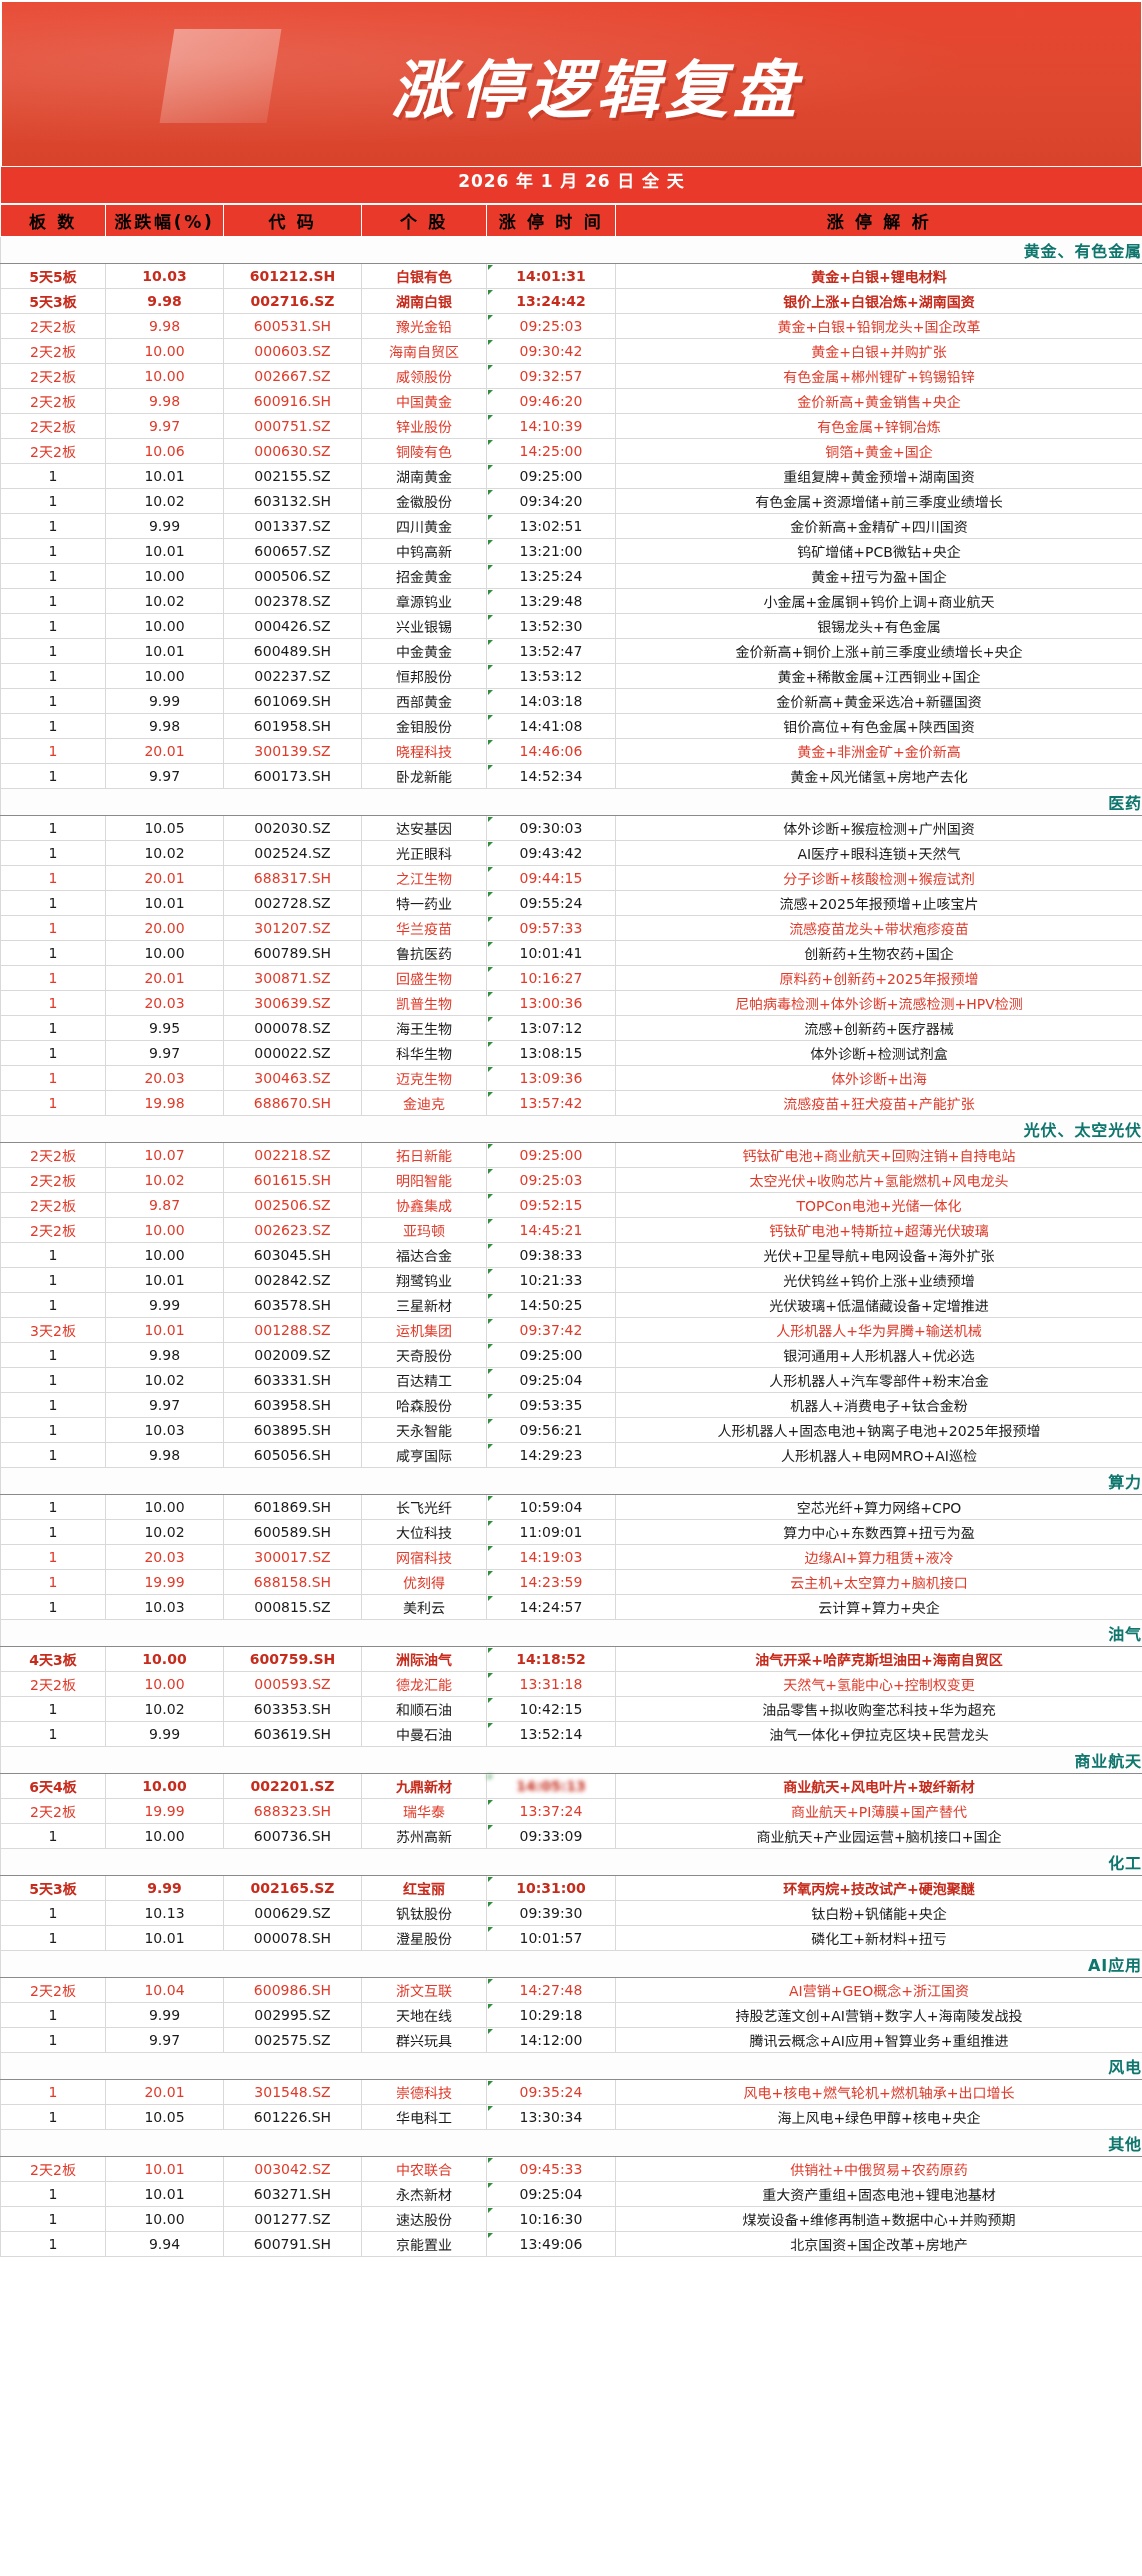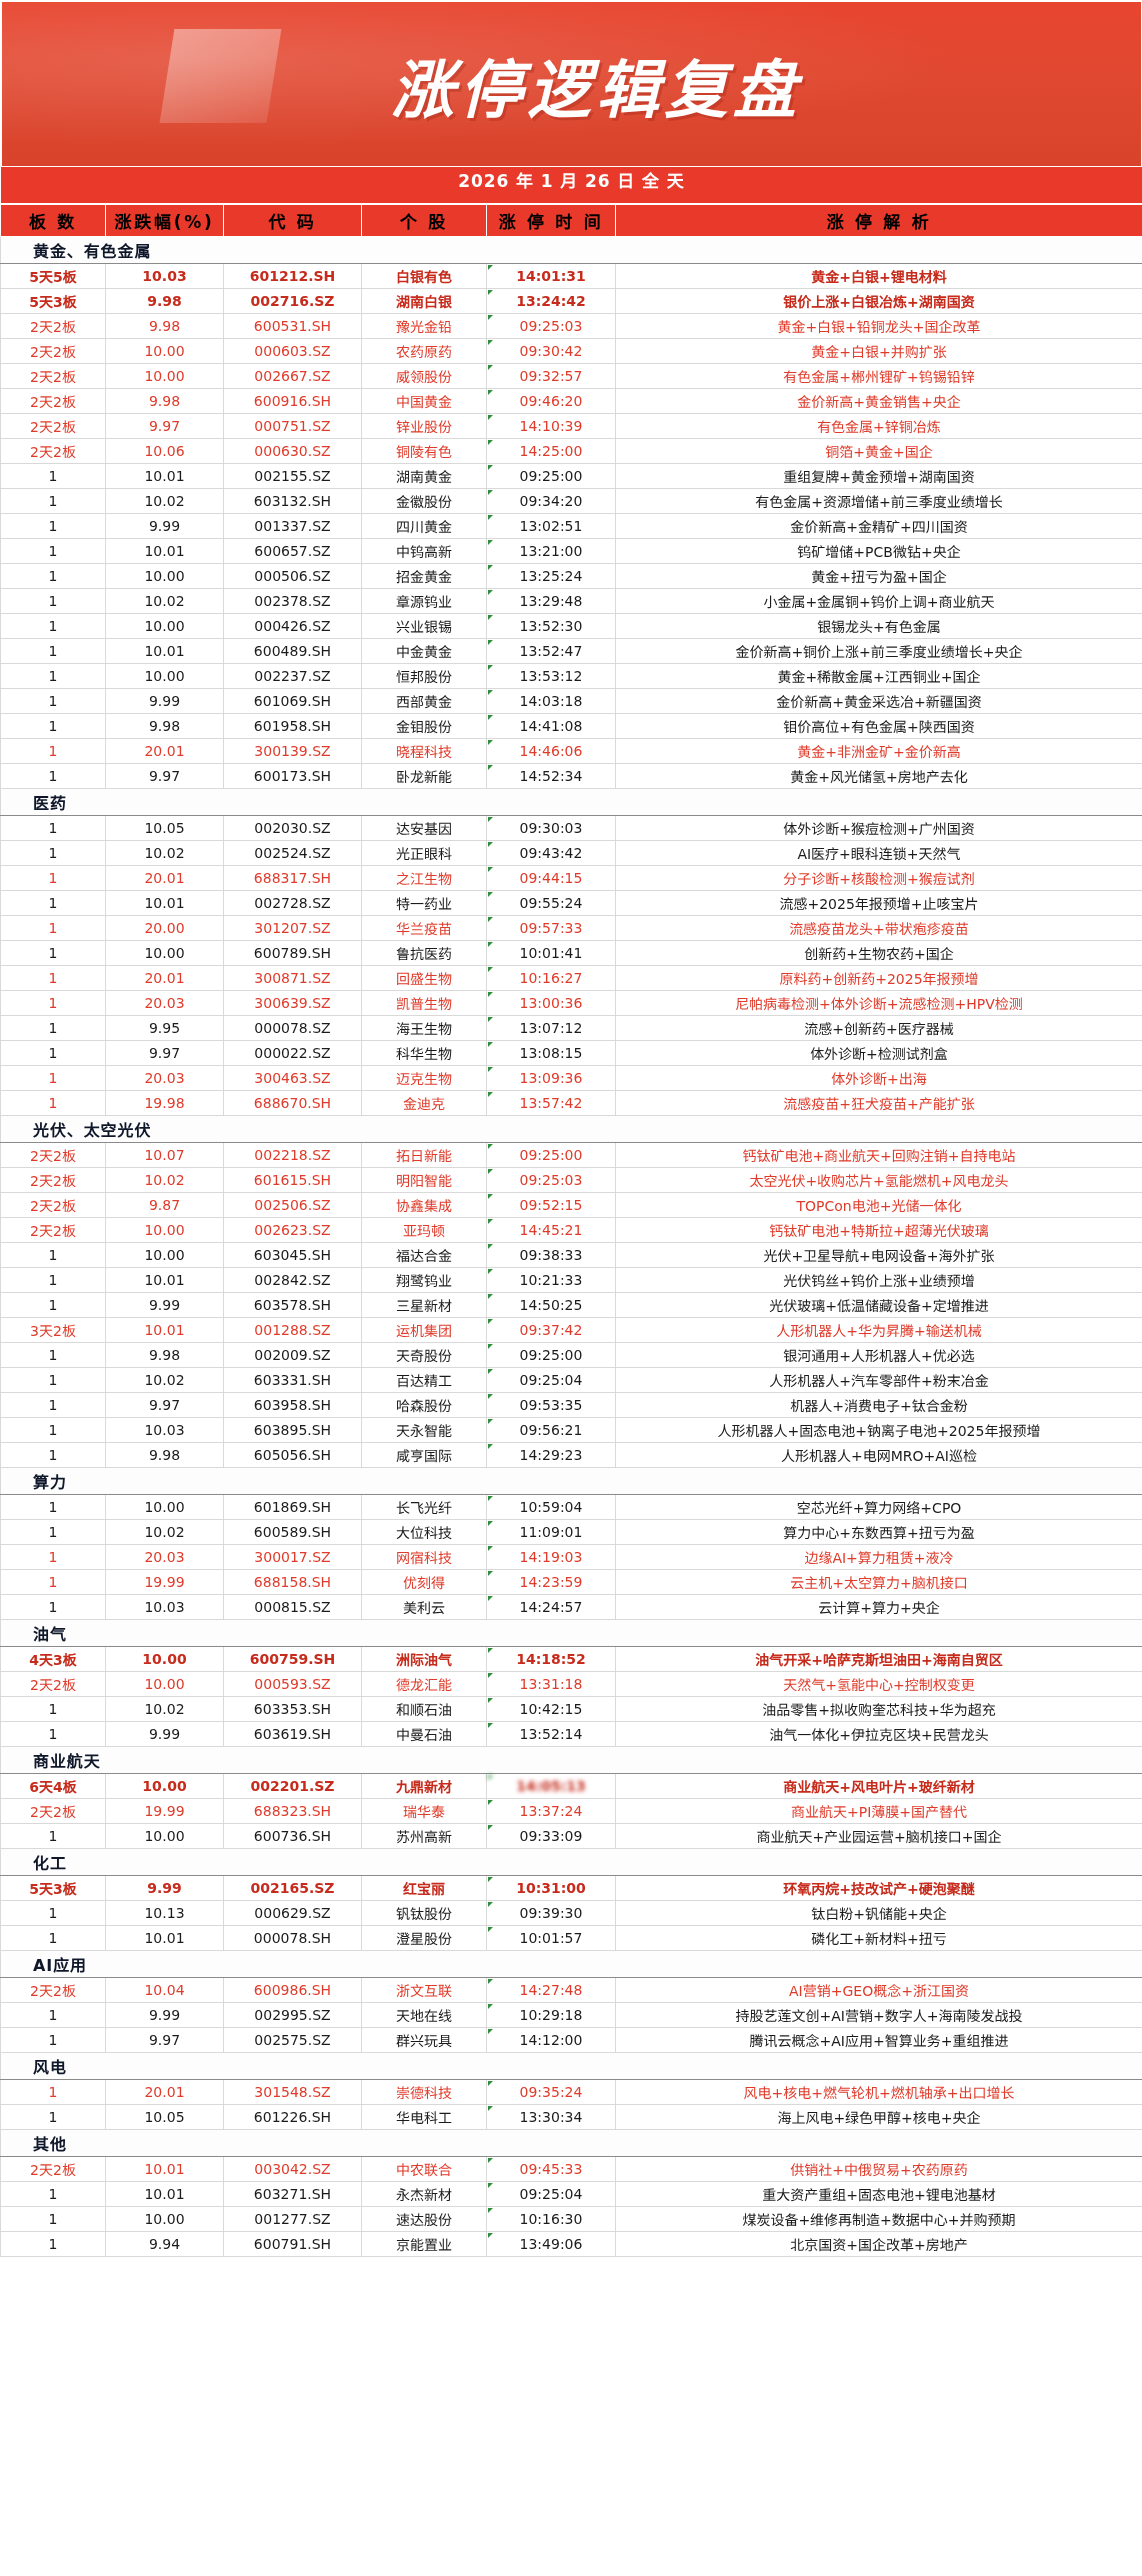--- a/index.html
+++ b/index.html
@@ -91,24 +91,24 @@
     border: 0.9px solid #ffffff;
     text-align: center;
     vertical-align: middle;
   }
 
   tr.sector td {
     background: #fdfdfd;
     border-top: 0.9px solid #8a8a8a;
     border-bottom: 0.9px solid #8a8a8a;
     height: 27px;
-    text-align: left;
+    text-align: right;
     font-size: 16px;
     font-weight: bold;
-    color: #0f172a;
+    color: #0f766e;
     letter-spacing: 0.9px;
     padding-left: 32px;
   }
 
   tbody td {
     border-bottom: 0.9px solid #d9d9d9;
     border-right: 0.9px solid #d9d9d9;
     height: 25px;
     font-size: 14px;
     text-align: center;
@@ -195,21 +195,21 @@
         <td class="t-red">9.98</td>
         <td class="t-red">600531.SH</td>
         <td class="t-red">豫光金铅</td>
         <td class="t-red col-time mark">09:25:03</td>
         <td class="t-red col-note">黄金+白银+铅铜龙头+国企改革</td>
       </tr>
       <tr class="data">
         <td class="t-red">2天2板</td>
         <td class="t-red">10.00</td>
         <td class="t-red">000603.SZ</td>
-        <td class="t-red">农药原药</td>
+        <td class="t-red">海南自贸区</td>
         <td class="t-red col-time mark">09:30:42</td>
         <td class="t-red col-note">黄金+白银+并购扩张</td>
       </tr>
       <tr class="data">
         <td class="t-red">2天2板</td>
         <td class="t-red">10.00</td>
         <td class="t-red">002667.SZ</td>
         <td class="t-red">威领股份</td>
         <td class="t-red col-time mark">09:32:57</td>
         <td class="t-red col-note">有色金属+郴州锂矿+钨锡铅锌</td>

